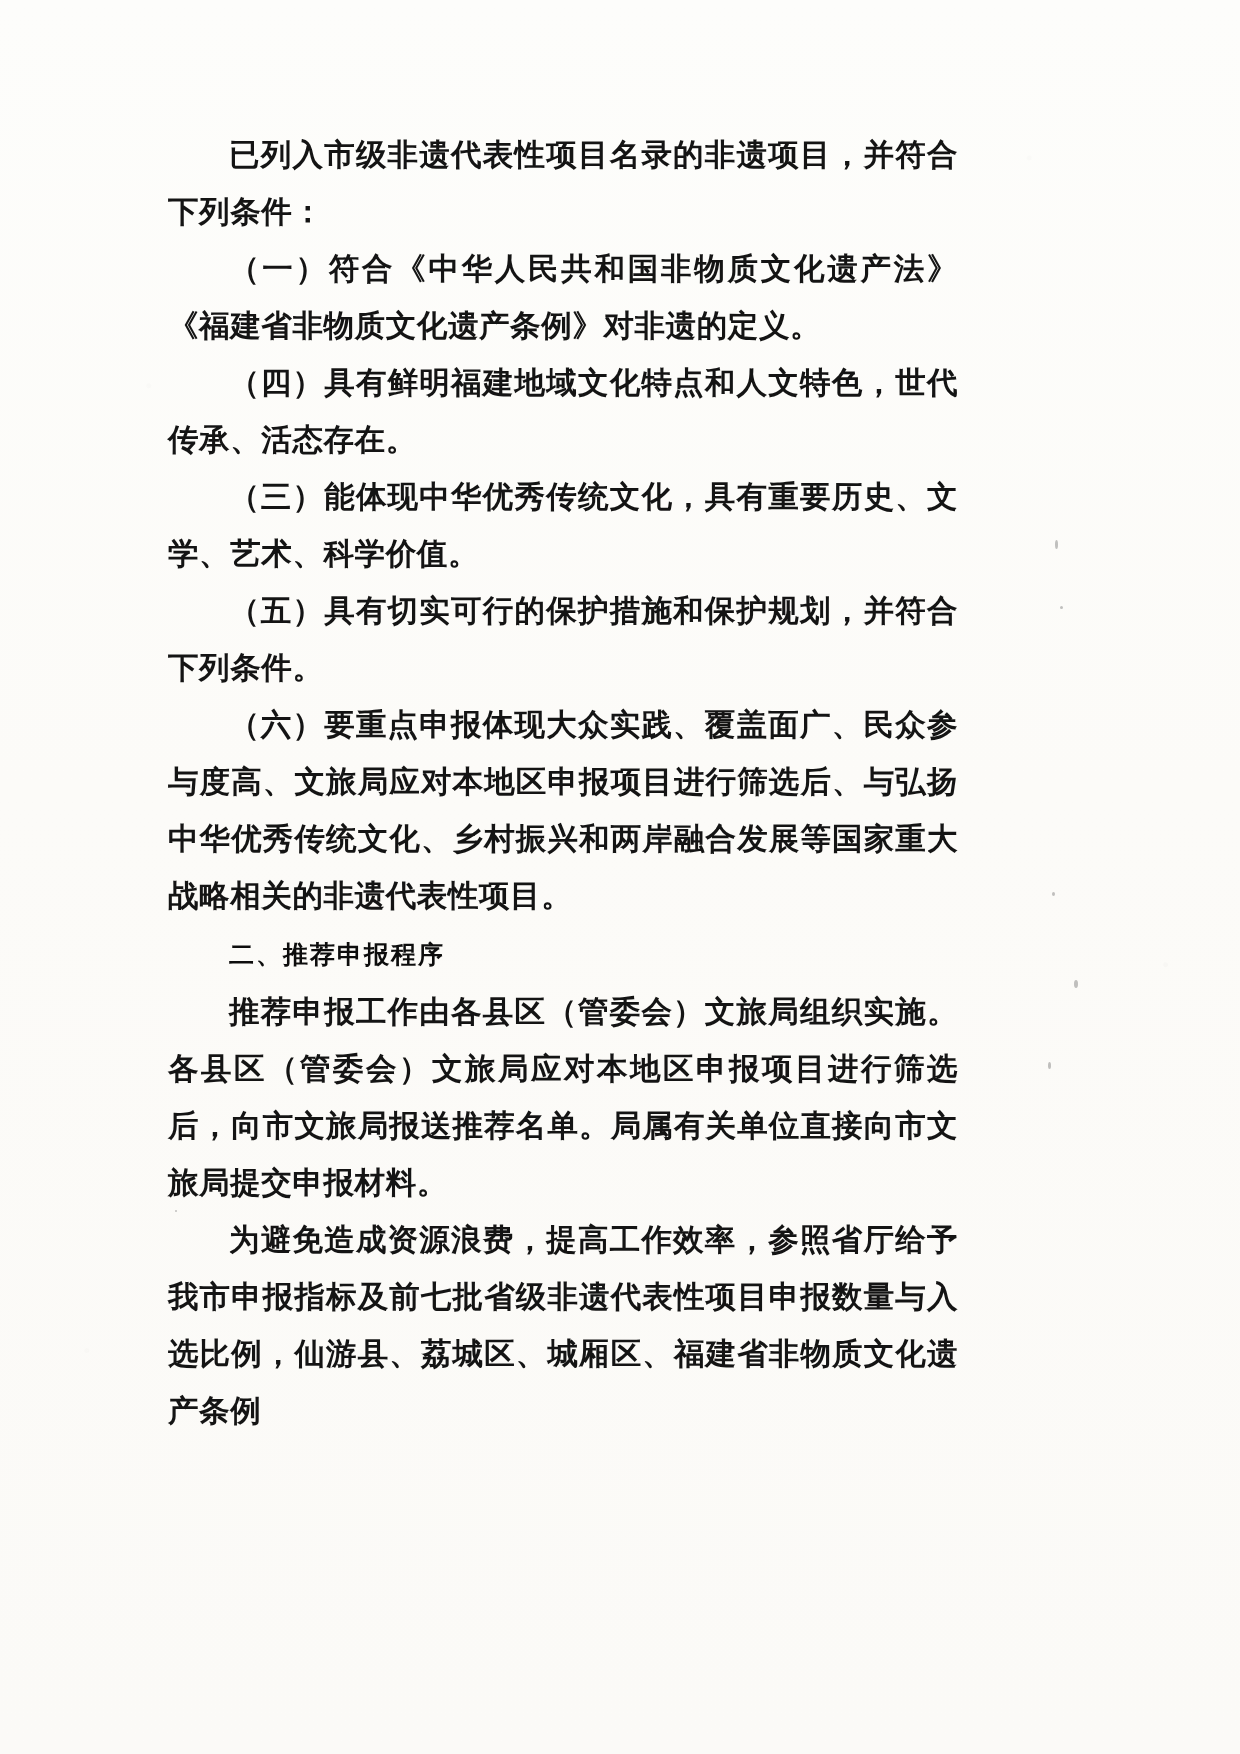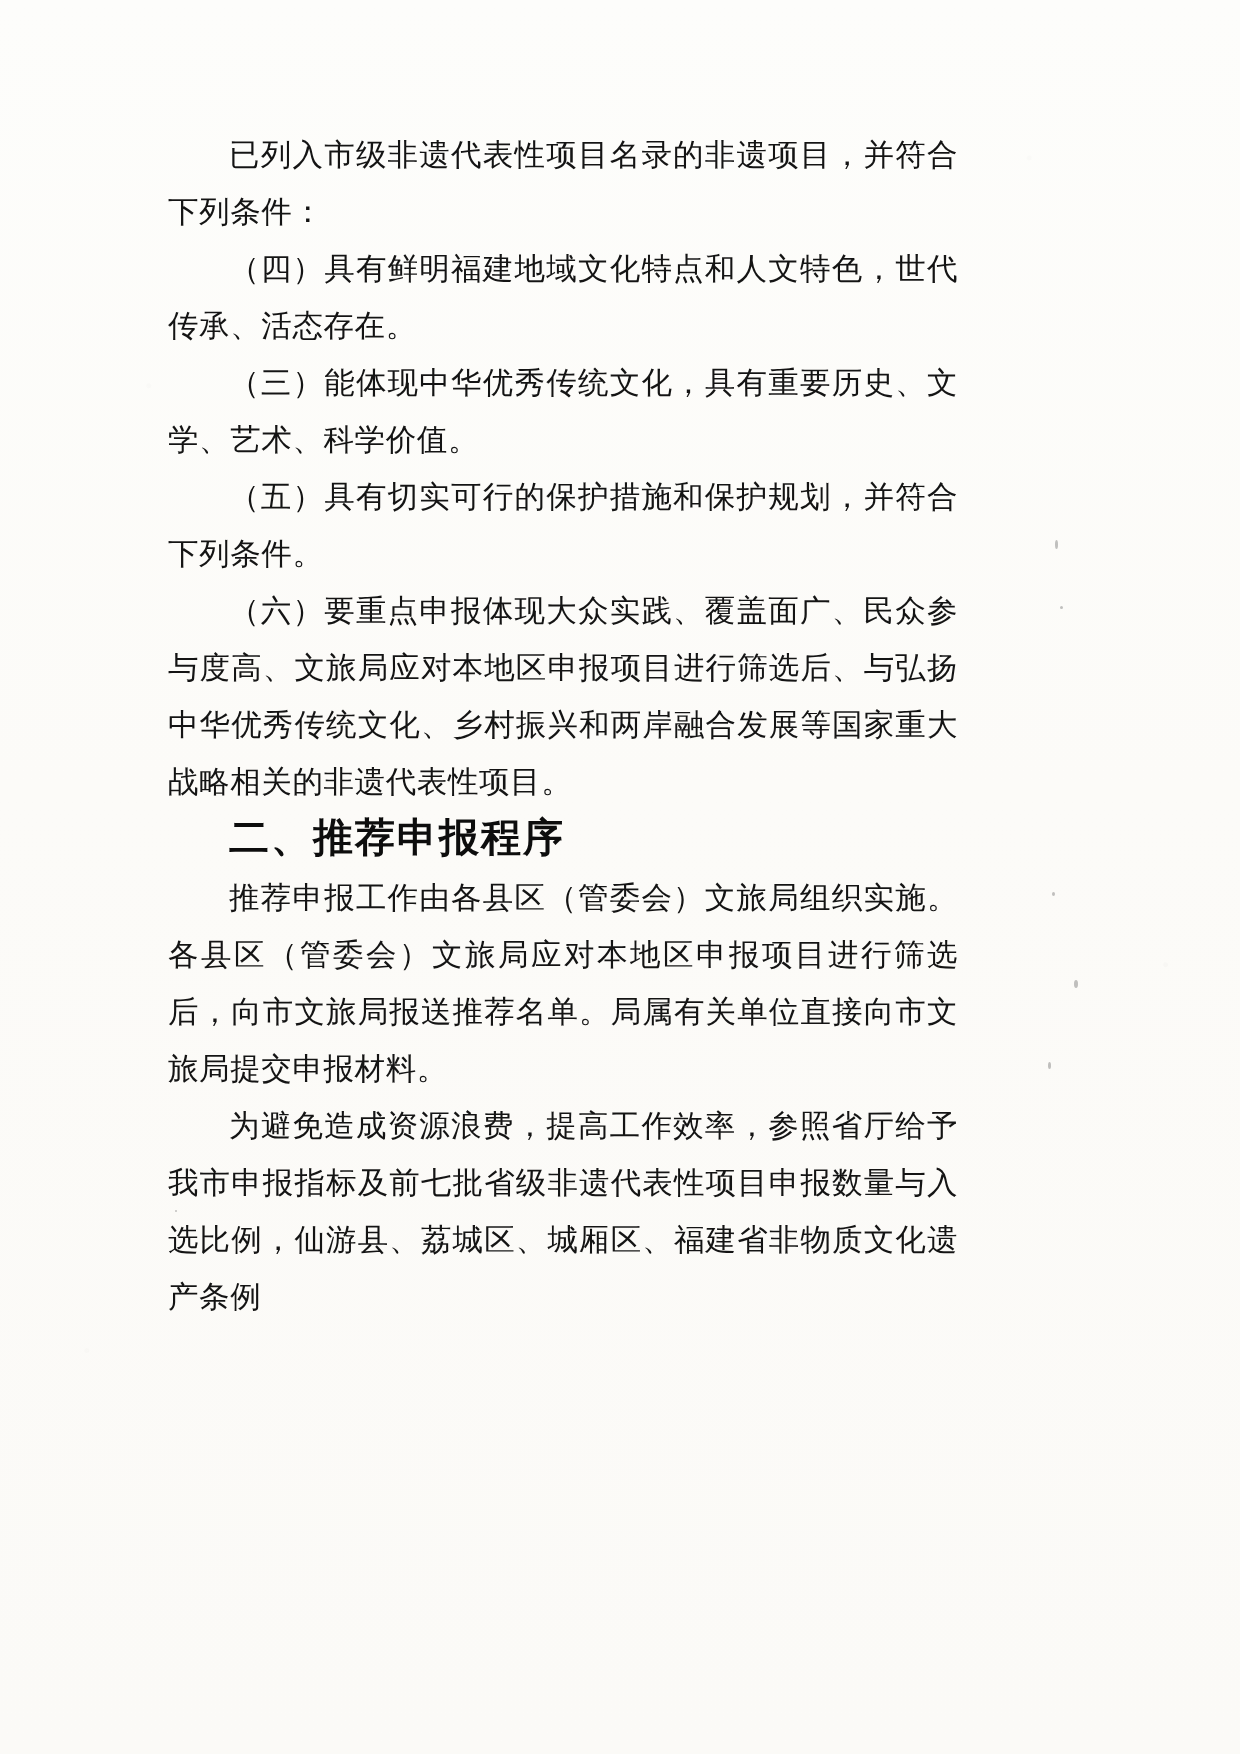--- a/index.html
+++ b/index.html
@@ -41,29 +41,30 @@
     margin: 0;
     font-size: 30.5px;
     line-height: 57px;
     letter-spacing: 0.6px;
     text-align: justify;
     text-justify: inter-character;
     color: #141414;
   }
   p.indent {
     text-indent: 61px;
+    font-weight: bold;
   }
   .heading {
     margin: 0;
-    font-size: 40px;
+    font-size: 25px;
     line-height: 57px;
     font-weight: bold;
     text-indent: 61px;
     letter-spacing: 2px;
-    font-family: Liberation Mono, monospace;
+    font-family: Liberation Serif, serif;
     color: #0d0d0d;
   }
   .gap-small { height: 2px; }
   
   .speck {
     position: absolute;
     background: rgba(80, 80, 80, 0.35);
     border-radius: 50%;
   }
 </style>
@@ -76,20 +77,21 @@
   <span class="speck" style="left:1055px; top:540px; width:3px; height:9px;"></span>
   <span class="speck" style="left:1060px; top:606px; width:3px; height:3px;"></span>
   <span class="speck" style="left:1052px; top:892px; width:3px; height:4px;"></span>
   <span class="speck" style="left:1074px; top:980px; width:4px; height:8px;"></span>
   <span class="speck" style="left:1048px; top:1062px; width:3px; height:7px;"></span>
   <span class="speck" style="left:175px; top:1210px; width:2px; height:2px;"></span>
 
   <div class="content">
 
     <p class="indent">已列入市级非遗代表性项目名录的非遗项目，并符合下列条件：</p>
+    <p class="indent">（一）符合《中华人民共和国非物质文化遗产法》《福建省非物质文化遗产条例》对非遗的定义。</p>
     <p class="indent">（四）具有鲜明福建地域文化特点和人文特色，世代传承、活态存在。</p>
     <p class="indent">（三）能体现中华优秀传统文化，具有重要历史、文学、艺术、科学价值。</p>
     <p class="indent">（五）具有切实可行的保护措施和保护规划，并符合下列条件。</p>
     <p class="indent">（六）要重点申报体现大众实践、覆盖面广、民众参与度高、文旅局应对本地区申报项目进行筛选后、与弘扬中华优秀传统文化、乡村振兴和两岸融合发展等国家重大战略相关的非遗代表性项目。</p>
 
     <div class="gap-small"></div>
 
     <p class="heading">二、推荐申报程序</p>
 
     <p class="indent">推荐申报工作由各县区（管委会）文旅局组织实施。各县区（管委会）文旅局应对本地区申报项目进行筛选后，向市文旅局报送推荐名单。局属有关单位直接向市文旅局提交申报材料。</p>

